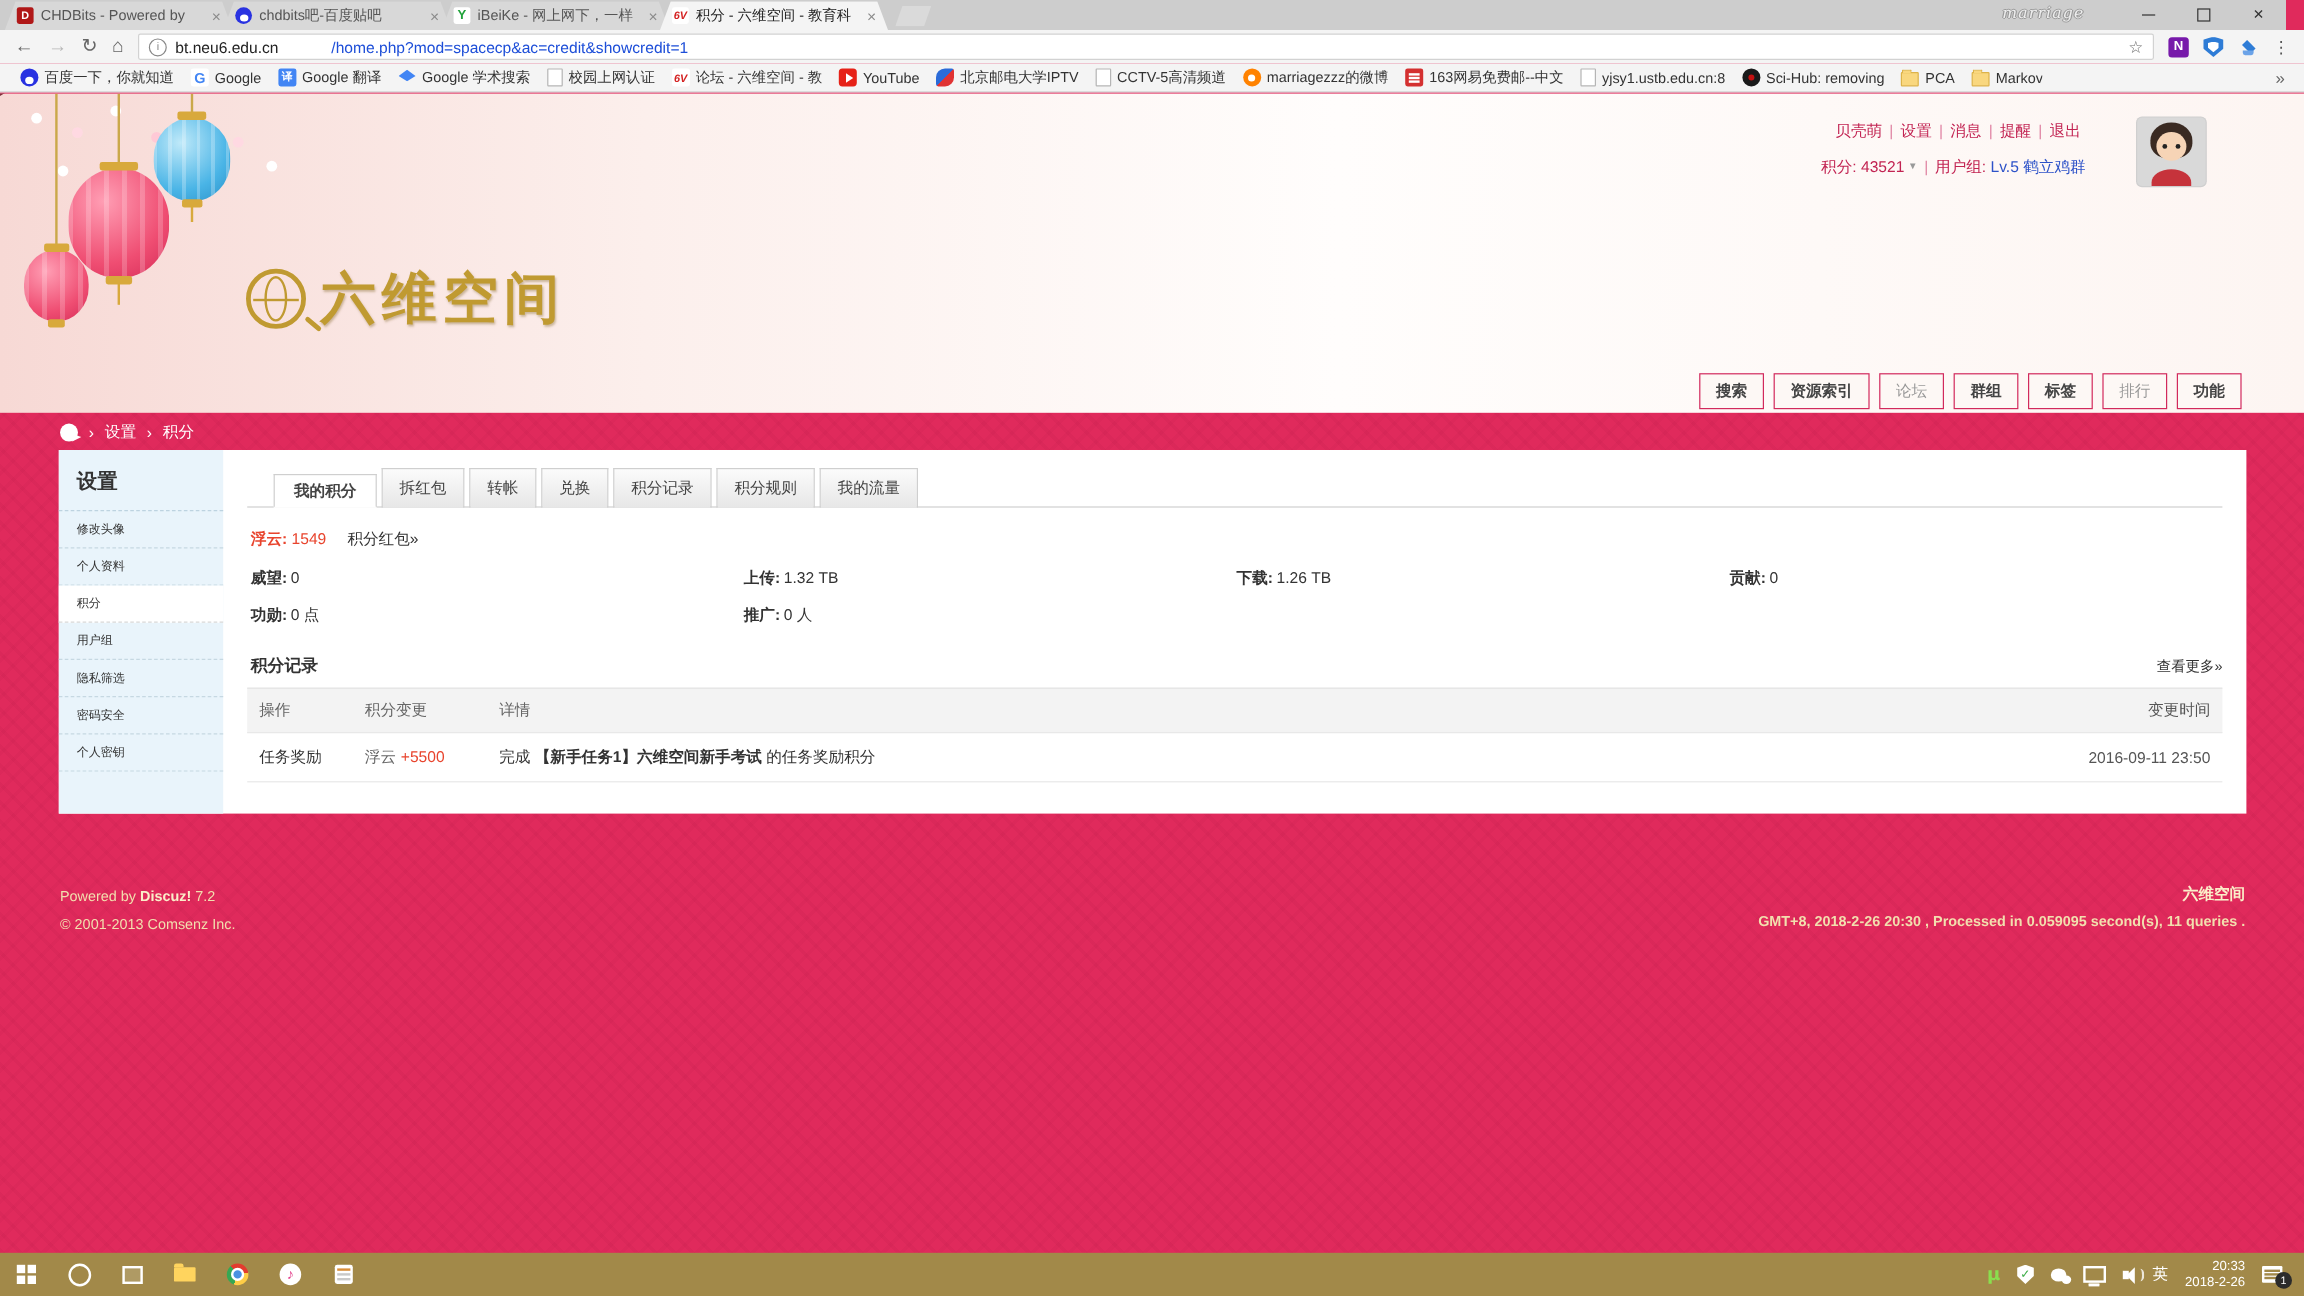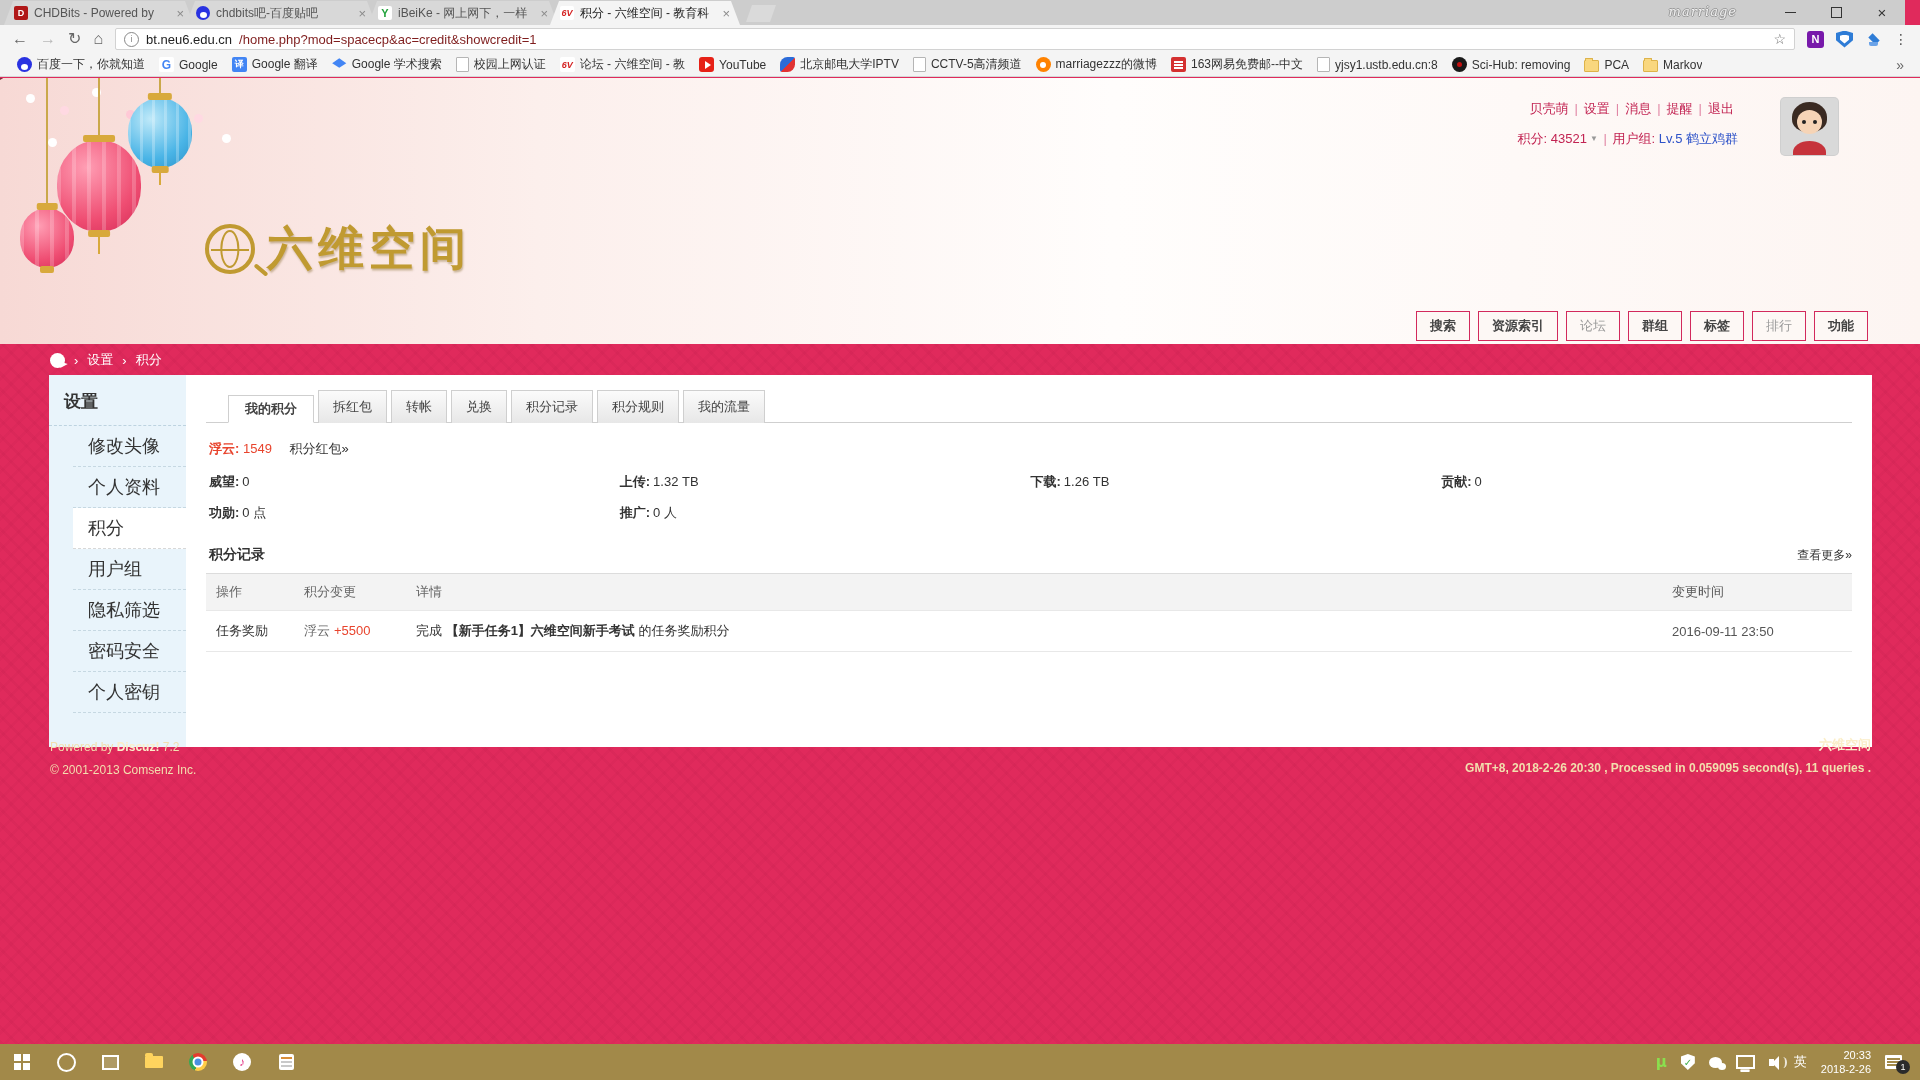--- a/index.html
+++ b/index.html
@@ -37,21 +37,21 @@
 
   .toolbar{position:absolute;top:25px;left:0;right:0;height:28px;background:#f4f4f4;
     display:flex;align-items:center;gap:12px;padding:0 12px;box-sizing:border-box;}
   .navg{font-size:16px;color:#666;line-height:1;}
   .navg.dis{color:#b8b8b8;}
   .omnibox{flex:1;height:20px;background:#fff;border:1px solid #d2d2d2;border-radius:2px;
     display:flex;align-items:center;gap:7px;padding:0 8px;font-size:13px;}
   .info-i{width:13px;height:13px;border:1px solid #888;border-radius:50%;color:#888;font-size:9px;
     display:flex;align-items:center;justify-content:center;flex:0 0 auto;}
   .host{color:#222;}
-  .path{color:#7f1d1d;}
+  .path{color:#1d4ed8;margin-left:37px;}
   .star{margin-left:auto;color:#6e6e6e;font-size:14px;}
   .ext{width:17px;height:17px;display:flex;align-items:center;justify-content:center;}
   .ext-onenote{background:#7719aa;border-radius:3px;color:#fff;font-size:11px;font-weight:bold;}
   .ext-onenote::before{content:"N";}
   .ext-shield{background:#2e7cd6;clip-path:polygon(50% 0,100% 15%,100% 58%,50% 100%,0 58%,0 15%);position:relative;}
   .ext-shield::before{content:"";width:9px;height:9px;background:#fff;clip-path:polygon(50% 0,100% 15%,100% 58%,50% 100%,0 58%,0 15%);}
   .ext-cap{position:relative;}
   .ext-cap::before{content:"";width:10px;height:10px;background:#2e7cd6;transform:rotate(45deg) scaleY(.6);}
   .ext-cap::after{content:"";position:absolute;bottom:2px;left:4px;width:9px;height:4px;background:#6ba3e8;border-radius:0 0 2px 2px;}
   .menu-dots{color:#555;font-size:14px;letter-spacing:0;}
@@ -136,21 +136,21 @@
   .navbtn.dim{color:#999;font-weight:normal;}
 
   .crumb{position:absolute;top:273px;left:50px;display:flex;align-items:center;gap:9px;color:#fff;font-size:13px;}
   .crumb-ic{width:15px;height:15px;background:#fff;border-radius:50%;position:relative;}
   .crumb-ic::after{content:"";position:absolute;right:-2px;bottom:-1px;border-left:6px solid #fff;border-bottom:6px solid transparent;transform:rotate(18deg);}
   .crumb a{color:#fff;}
 
   .content{position:absolute;top:297px;left:49px;width:1823px;background:#fff;display:flex;box-sizing:border-box;}
   .side{width:137px;flex:0 0 auto;background:#e9f4fb;padding-bottom:34px;}
   .side-title{font-size:17px;font-weight:bold;color:#333;padding:15px 0 12px 15px;border-bottom:1px dashed #bdd3e0;}
-  .side-item{font-size:18px;color:#333;padding:8px 0 8px 15px;border-bottom:1px dashed #c6d8e2;margin-left:24px;}
+  .side-item{font-size:10px;color:#333;padding:8px 0 8px 15px;border-bottom:1px dashed #c6d8e2;}
   .side-item.active{background:#fff;border-bottom:1px dashed #d8d8d8;}
   .main{flex:1;padding:14px 20px 26px;box-sizing:border-box;}
   .ctabs{display:flex;align-items:flex-end;border-bottom:1px solid #cfcfcf;padding-left:22px;}
   .ctab{border:1px solid #cfcfcf;border-bottom:none;background:linear-gradient(#fbfbfb,#e7e7e7);
     padding:7px 14px;font-size:13px;color:#444;margin-right:4px;position:relative;top:1px;}
   .ctab.active{background:#fff;font-weight:bold;padding:4px 16px;border-bottom:1px solid #fff;}
   .fuyun-line{margin:17px 0 0 3px;font-size:13px;}
   .fuyun{color:#e8442d;}
   .redpack{color:#333;margin-left:14px;}
   .stats{display:grid;grid-template-columns:1fr 1fr 1fr 1fr;row-gap:13px;margin:15px 0 0 3px;font-size:13px;color:#333;}
@@ -159,21 +159,21 @@
   .formula{color:#999;margin-left:4px;}
   .rec-head{display:flex;align-items:center;margin:24px 0 0 3px;}
   .rec-title{font-size:14px;font-weight:bold;color:#333;}
   .rec-more{margin-left:auto;font-size:12px;color:#333;}
   .rtable{margin-top:9px;border-top:1px solid #dcdcdc;}
   .rrow{display:flex;align-items:center;padding:10px 10px;border-bottom:1px solid #e8e8e8;font-size:13px;color:#333;}
   .rrow.hd{background:#f3f3f3;color:#666;padding:8px 10px;}
   .c1{width:88px;flex:0 0 auto;}
   .c2{width:112px;flex:0 0 auto;line-height:1.55;}
   .c3{flex:1;}
-  .c4{width:170px;flex:0 0 auto;text-align:left;color:#555;}
+  .c4{width:170px;flex:0 0 auto;text-align:right;color:#555;}
   .chg-l{color:#666;margin-right:4px;}
   .pos{color:#e8442d;}
   .neg{color:#8a7a6a;}
   .det-b{font-weight:bold;}
 
   .pfoot{position:absolute;top:658px;left:50px;right:49px;display:flex;justify-content:space-between;
     color:#f2dfae;font-size:12px;}
   .pfoot .l{line-height:1.9;}
   .pfoot .brand{font-weight:bold;color:#fbeec9;}
   .pfoot .r{text-align:right;}

